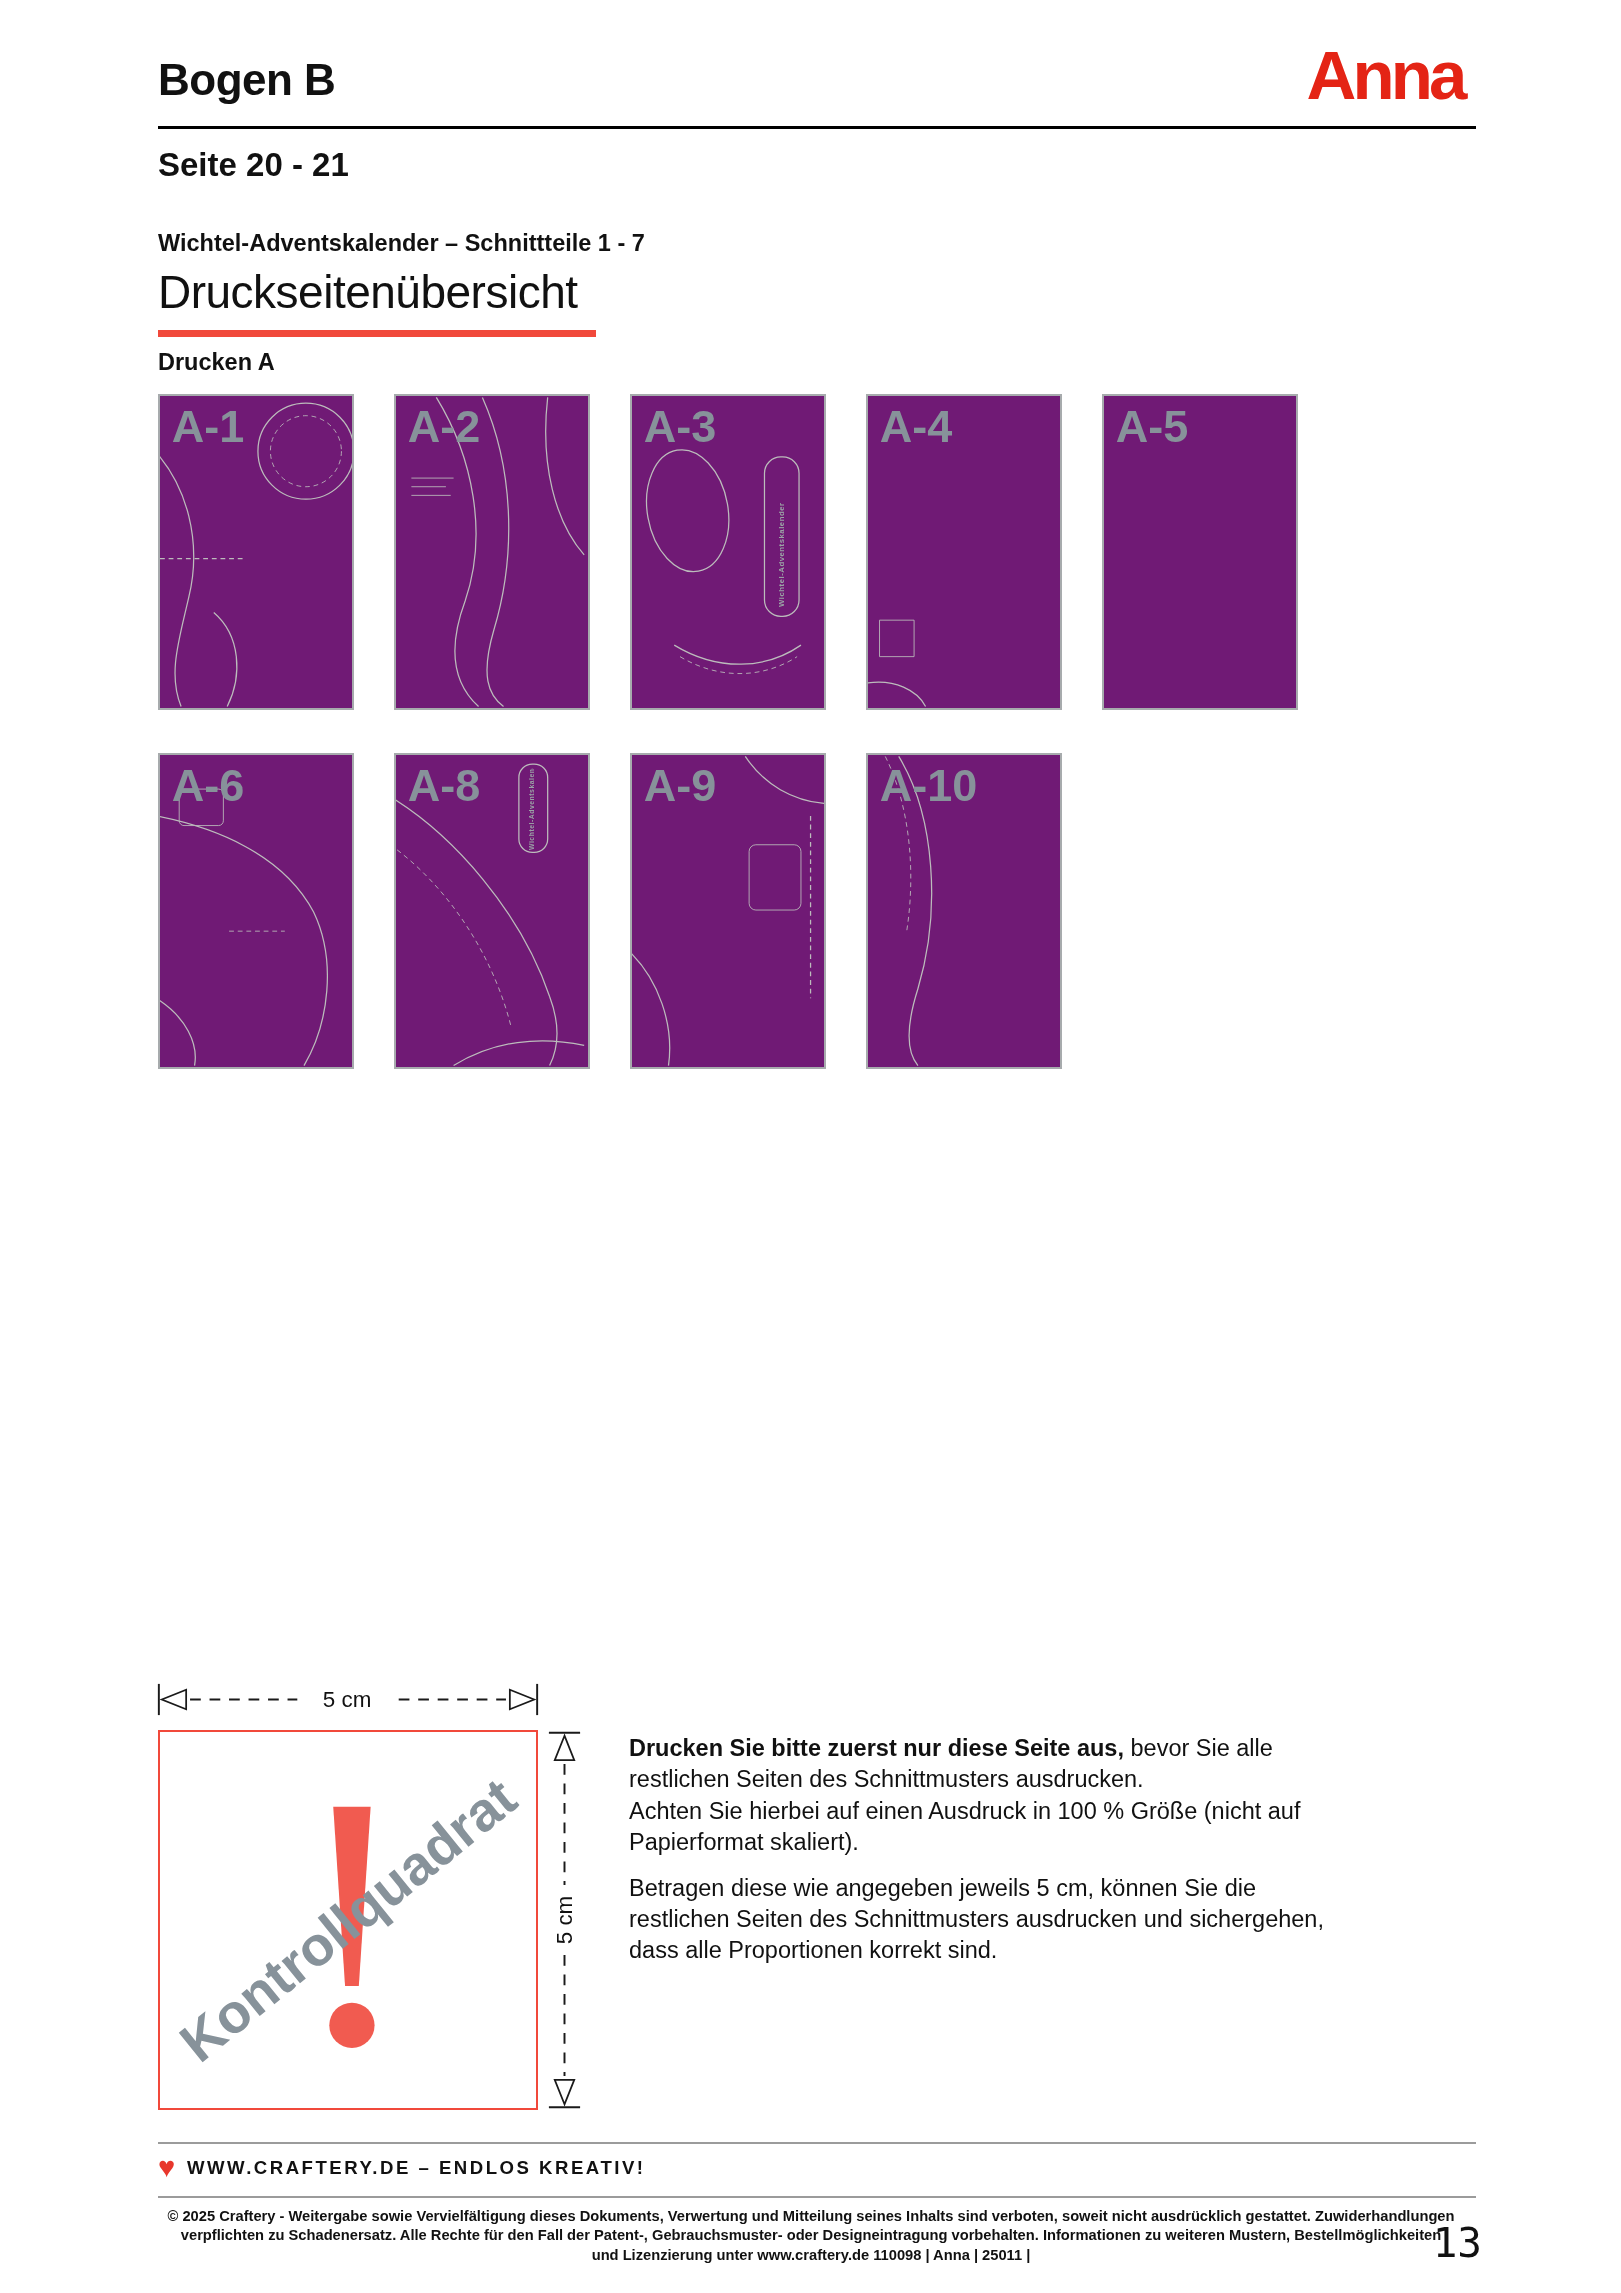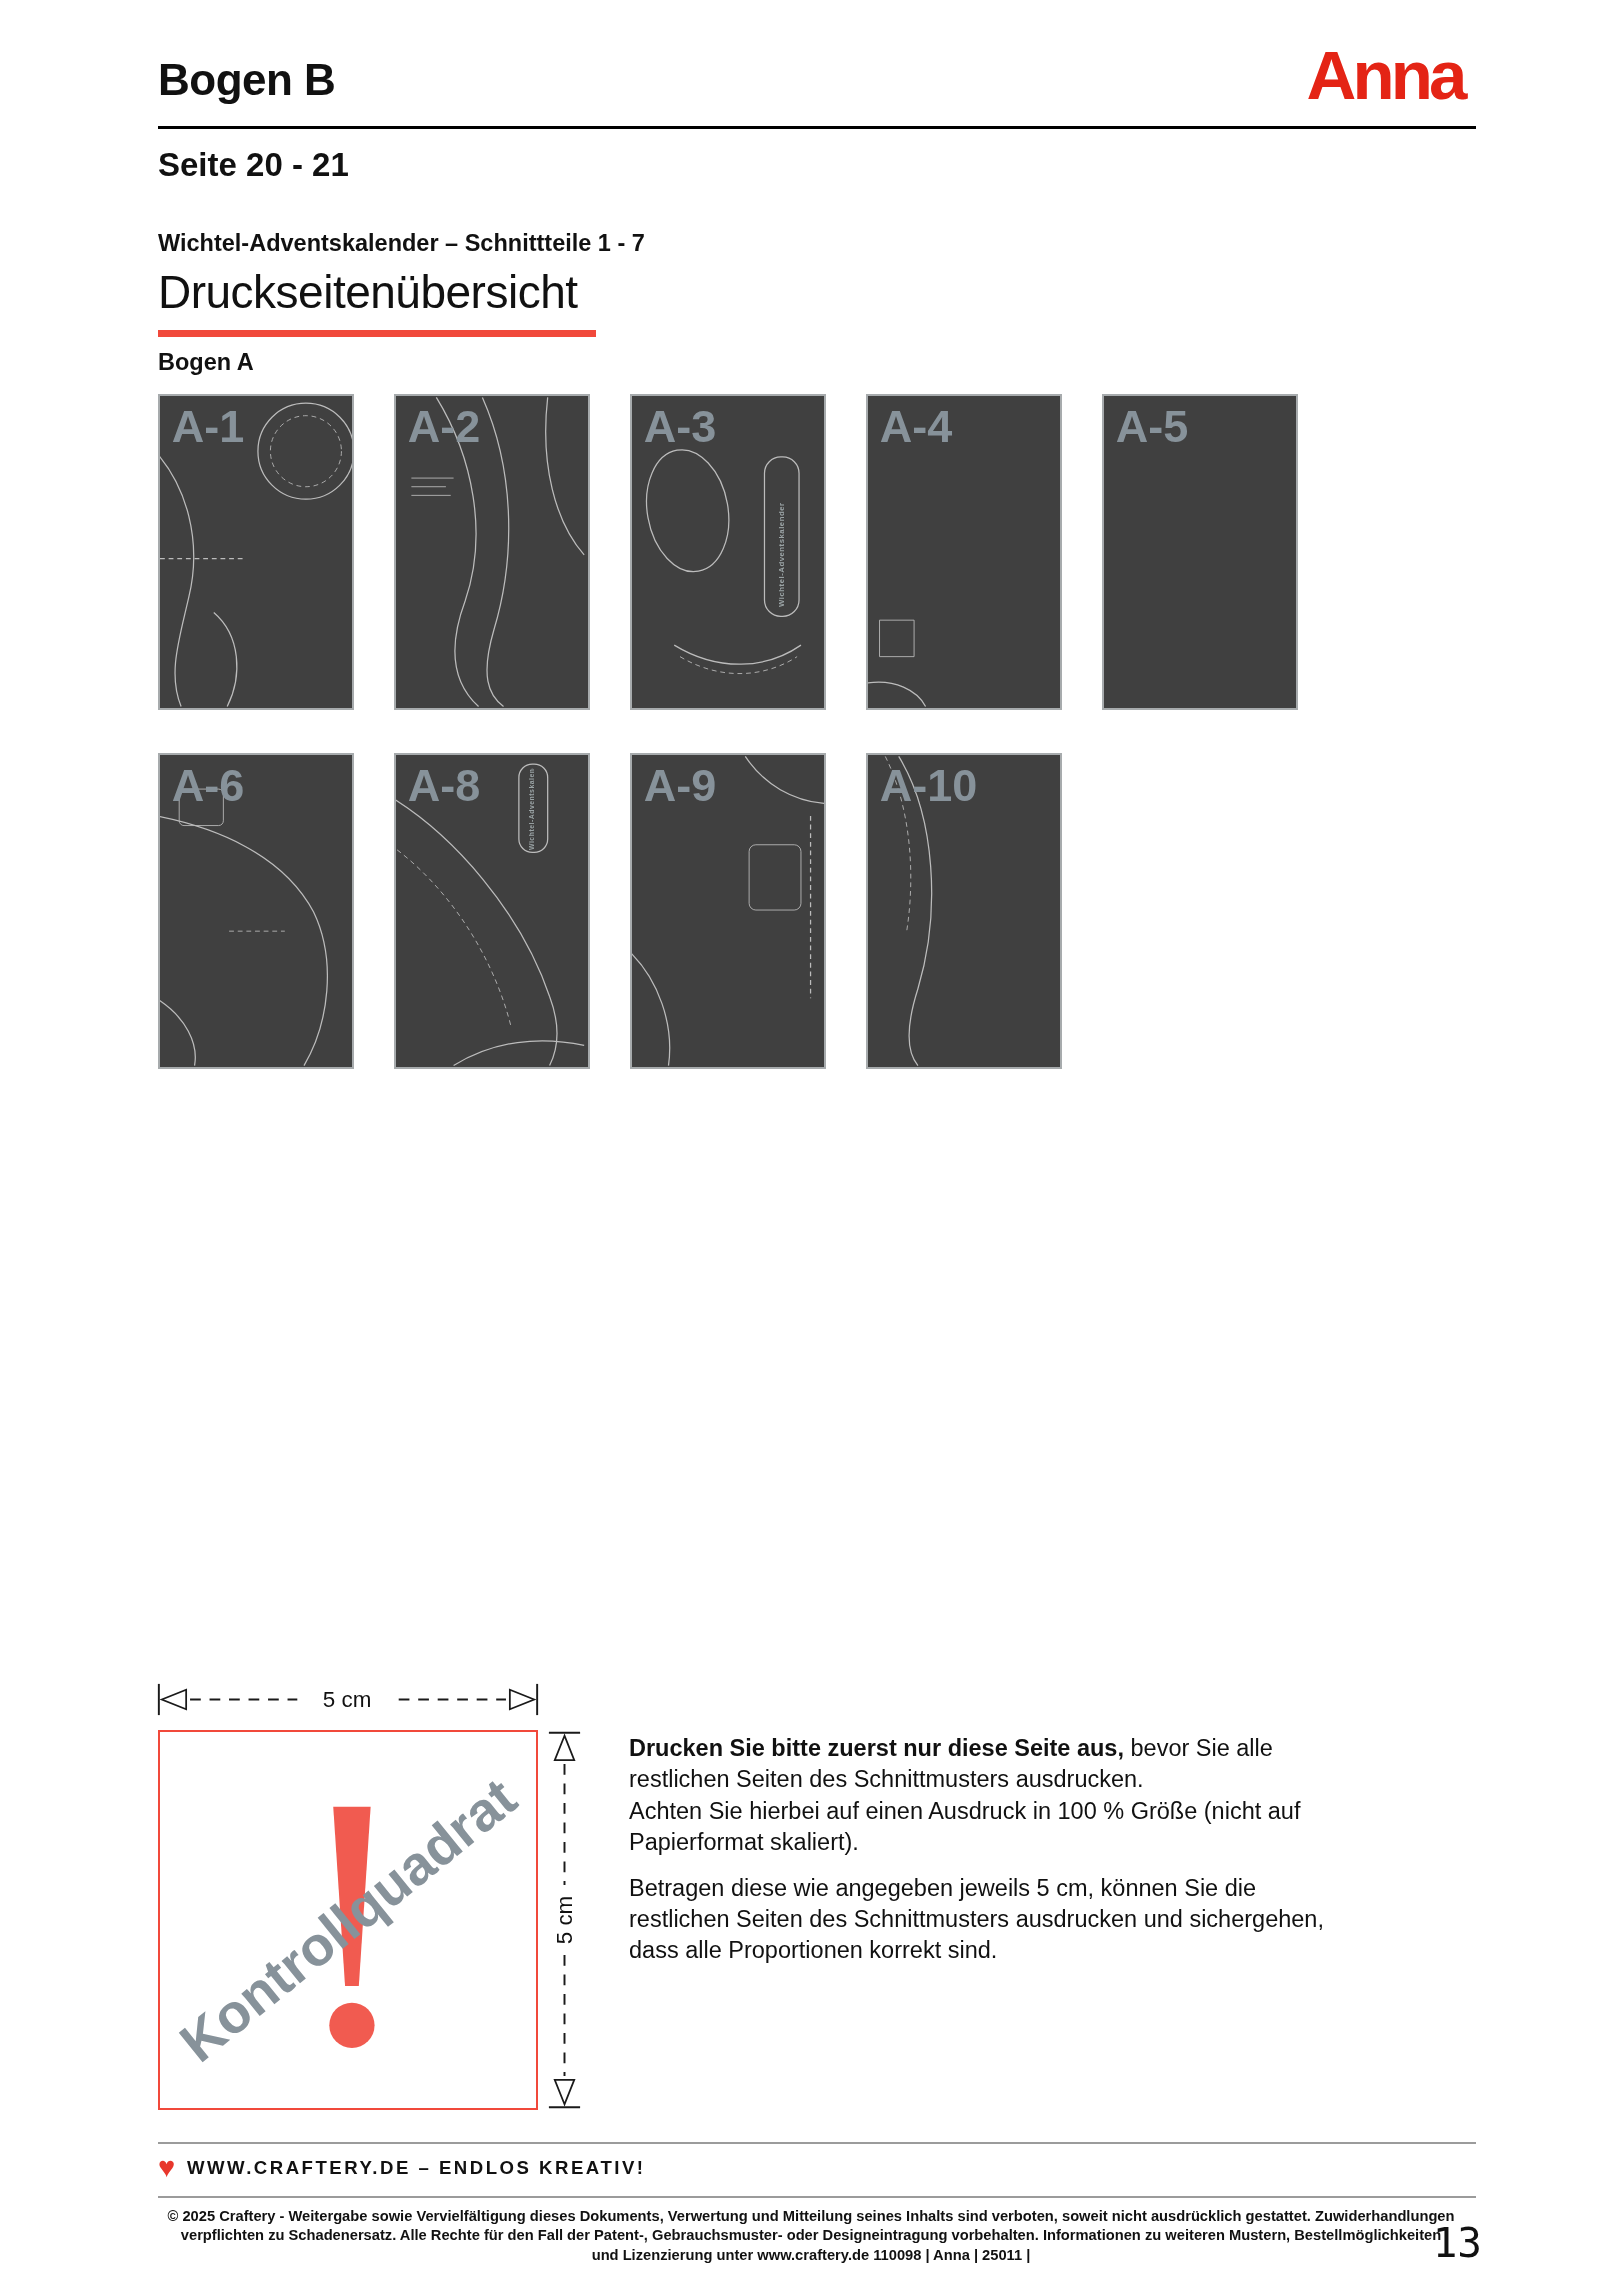--- a/index.html
+++ b/index.html
@@ -21,21 +21,21 @@
   .page-range{left:158px;top:146px;font-size:33px;font-weight:700;}
   .subtitle{left:158px;top:195px;font-size:23.5px;font-weight:700;margin-top:35px;}
 
   
   .overview-title{left:158px;top:265px;font-size:46px;font-weight:400;letter-spacing:-0.5px;}
   .title-underline{left:158px;top:330px;width:438px;height:6.9px;background:#f1493b;}
   .muster-label{left:158px;top:349px;font-size:23.5px;font-weight:700;}
 
   .thumb-grid{left:158px;top:394px;display:grid;
               grid-template-columns:repeat(5,196px);grid-auto-rows:316px;gap:43px 40px;}
-  .cell{position:relative;border:2px solid #a7abad;background:#404040;overflow:hidden;box-sizing:border-box;}
+  .cell{position:relative;border:2px solid #a7abad;background:#701a75;overflow:hidden;box-sizing:border-box;}
   .cell-label{position:absolute;top:7.8px;left:11.8px;font-size:45px;font-weight:700;
               color:#87929a;line-height:1;z-index:2;}
   .deco{position:absolute;left:0;top:0;width:100%;height:100%;z-index:0;}
   .deco path,.deco circle,.deco ellipse,.deco rect{stroke:#bcbcbc;fill:none;stroke-width:1.3;}
   .deco .dash{stroke-dasharray:5 4;}
   .deco .fine{stroke-width:0.9;}
   .micro{position:absolute;writing-mode:vertical-rl;transform:rotate(180deg);
          font-size:7.8px;font-weight:700;color:#9ba4a6;letter-spacing:0.5px;
          overflow:hidden;z-index:1;white-space:nowrap;}
   .micro-a3{left:145px;top:74px;height:137px;}
@@ -79,21 +79,21 @@
 <body>
 
 <div class="abs sheet-title">Bogen B</div>
 <div class="abs anna-logo">Anna</div>
 <div class="abs header-rule"></div>
 <div class="abs page-range">Seite 20 - 21</div>
 <div class="abs subtitle">Wichtel-Adventskalender – Schnittteile 1 - 7</div>
 
 <div class="abs overview-title">Druckseitenübersicht</div>
 <div class="abs title-underline"></div>
-<div class="abs muster-label">Bogen A</div>
+<div class="abs muster-label">Drucken A</div>
 
 <div class="abs thumb-grid">
 
   <div class="cell">
     <svg class="deco" viewBox="0 0 200 322">
       <circle cx="152" cy="56" r="50"></circle>
       <circle cx="152" cy="56" r="37" class="dash fine"></circle>
       <path d="M-6,55 C28,92 44,150 30,208 C20,252 8,288 22,322"></path>
       <path class="dash" d="M0,168 L88,168"></path>
       <path d="M56,224 C84,248 86,290 70,322"></path>

